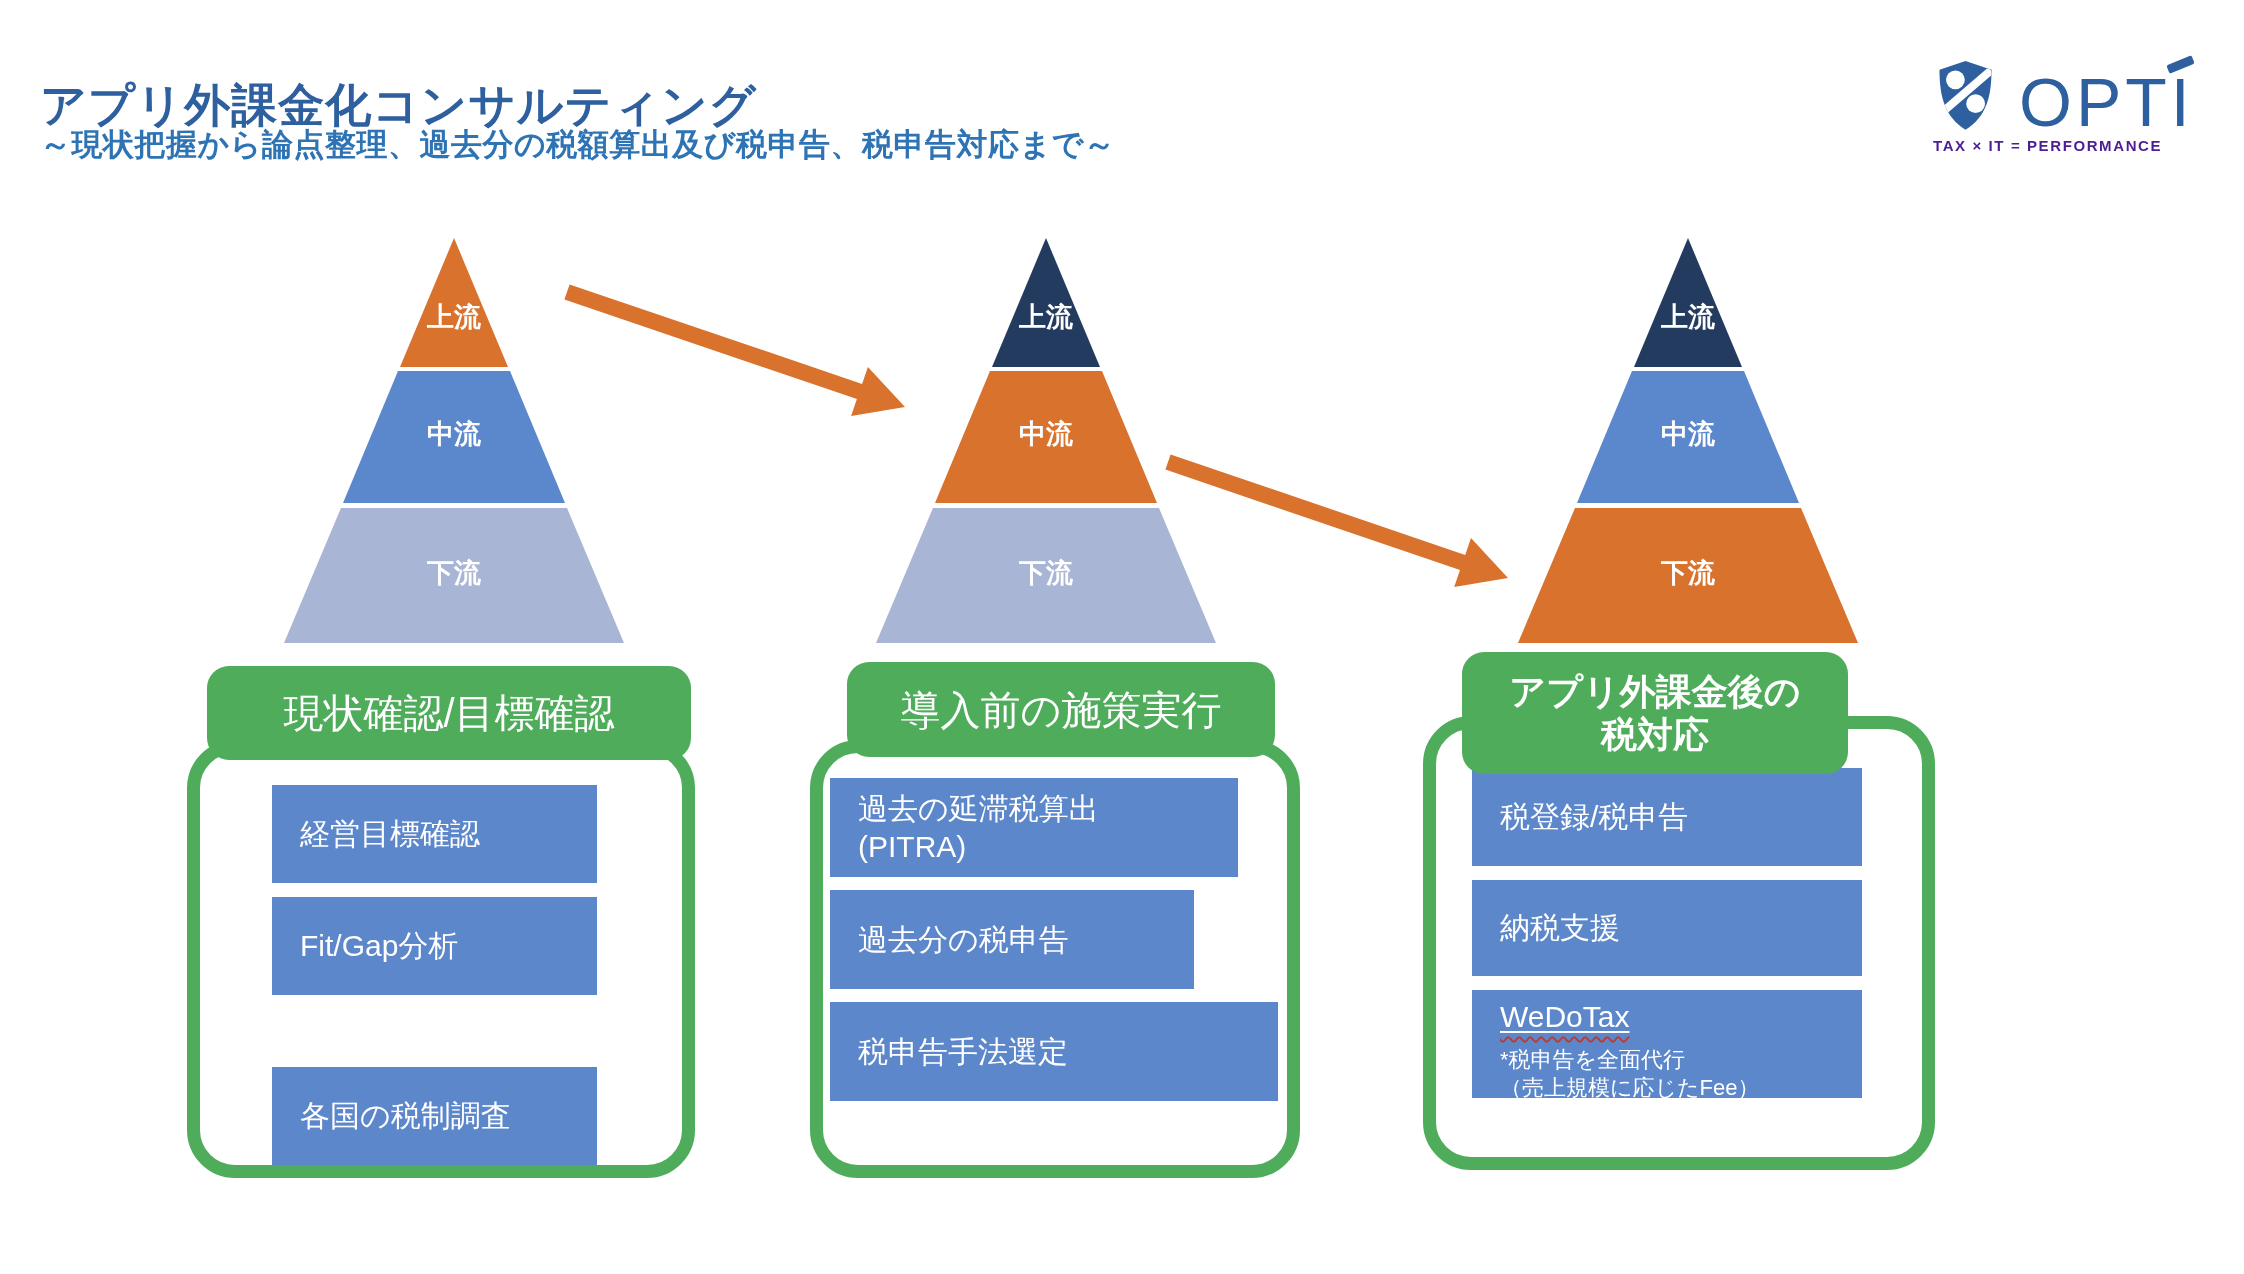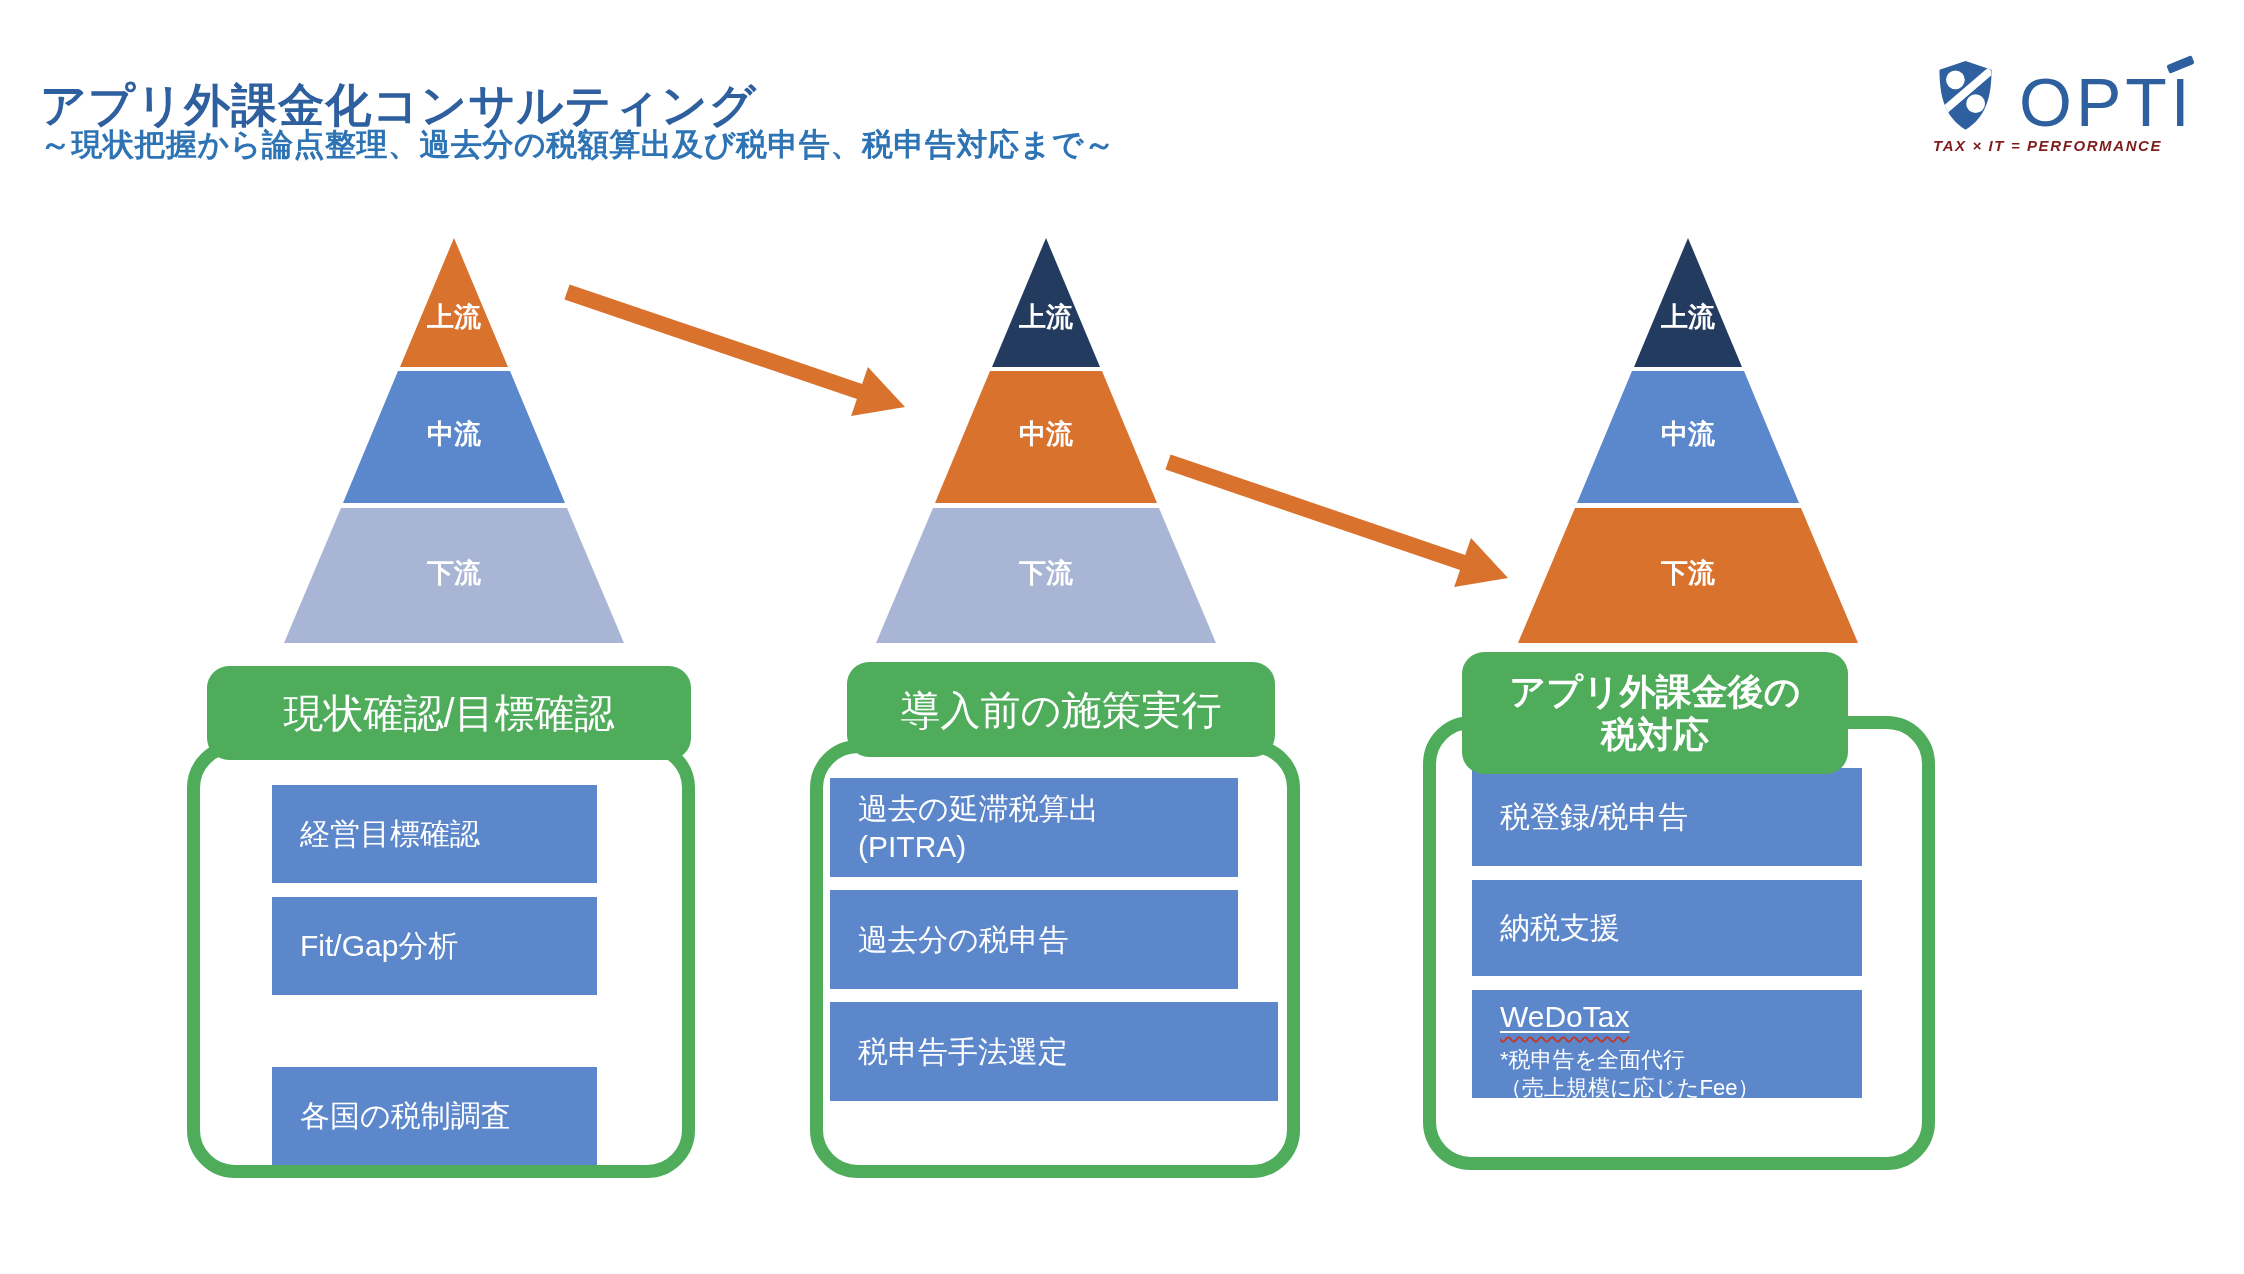--- a/index.html
+++ b/index.html
@@ -69,21 +69,21 @@
       </defs>
       <path d="M45 3 L9 15 C9 52 16 80 45 98 C74 80 81 52 81 15 Z" fill="#2E5F9E"></path>
       <g clip-path="url(#sclip)">
         <line x1="8" y1="78" x2="80" y2="16" stroke="#FFFFFF" stroke-width="11"></line>
         <circle cx="31" cy="29" r="13" fill="#FFFFFF"></circle>
         <circle cx="59" cy="62" r="13" fill="#FFFFFF"></circle>
       </g>
     </svg>
     <div class="logo-wordmark" style="color: rgb(46, 95, 158);">OPTI</div>
     <div class="logo-accent" style="background: rgb(46, 95, 158);"></div>
-    <div class="logo-tagline" style="color: #7f1d1d; font-style: italic;">TAX × IT = PERFORMANCE</div>
+    <div class="logo-tagline" style="color: #4c1d95;">TAX × IT = PERFORMANCE</div>
   </div>
 
   <div class="pyramid" style="left:284px">
     <div class="lay lay0" style="background: rgb(217, 114, 45);"></div>
     <div class="lay lay1" style="background: rgb(91, 135, 204);"></div>
     <div class="lay lay2" style="background: rgb(169, 181, 213);"></div>
     <div class="plab plab0">上流</div>
     <div class="plab plab1">中流</div>
     <div class="plab plab2">下流</div>
   </div>
@@ -129,21 +129,21 @@
 
   <section>
     <div class="card-border" style="left: 810px; top: 740px; width: 490px; height: 438px; border-color: rgb(79, 172, 91);"></div>
     <div class="card-header" style="left: 847px; top: 662px; width: 428px; height: 95px; background: rgb(79, 172, 91);">
       <span>導入前の施策実行</span>
     </div>
     <div class="item" style="left: 830px; top: 778px; width: 408px; height: 99px; background: rgb(92, 135, 203);">
       <span>過去の延滞税算出</span>
       <span>(PITRA)</span>
     </div>
-    <div class="item" style="left: 830px; top: 890px; width: 408px; height: 99px; background: rgb(92, 135, 203);">
+    <div class="item" style="left: 830px; top: 890px; width: 364px; height: 99px; background: rgb(92, 135, 203);">
       <span>過去分の税申告</span>
     </div>
     <div class="item" style="left: 830px; top: 1002px; width: 448px; height: 99px; background: rgb(92, 135, 203);">
       <span>税申告手法選定</span>
     </div>
   </section>
 
   <section>
     <div class="card-border" style="left: 1423px; top: 716px; width: 512px; height: 454px; border-color: rgb(79, 172, 91);"></div>
     <div class="card-header two-line" style="left: 1462px; top: 652px; width: 386px; height: 122px; background: rgb(79, 172, 91); font-weight: bold;">

